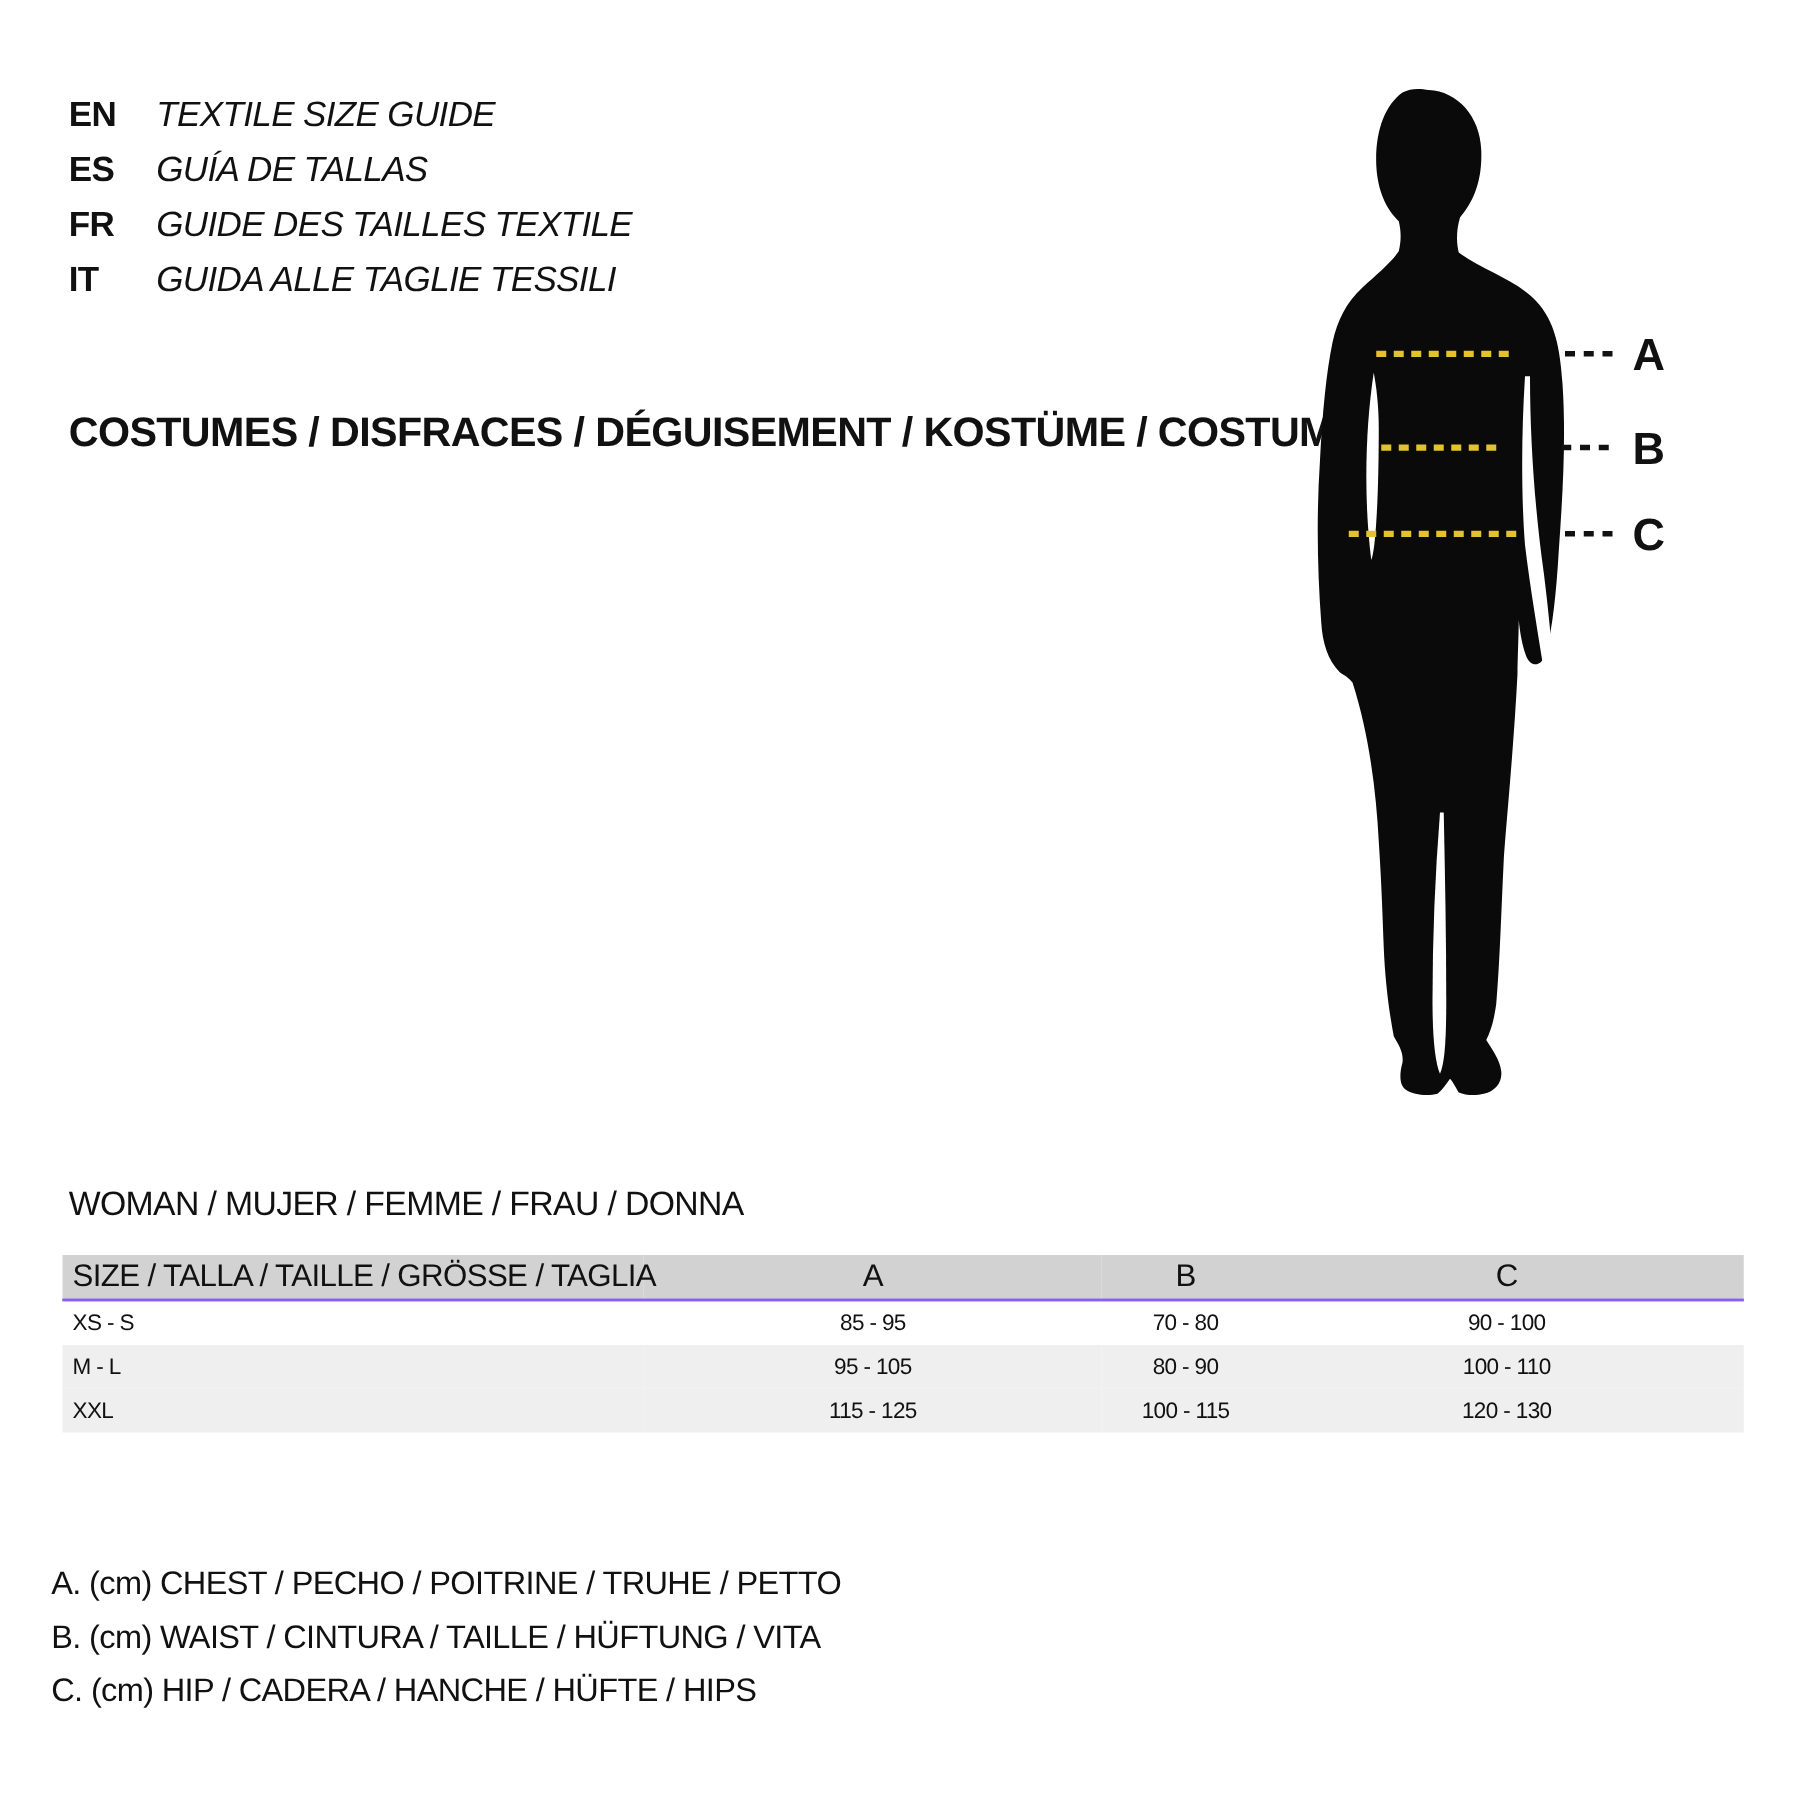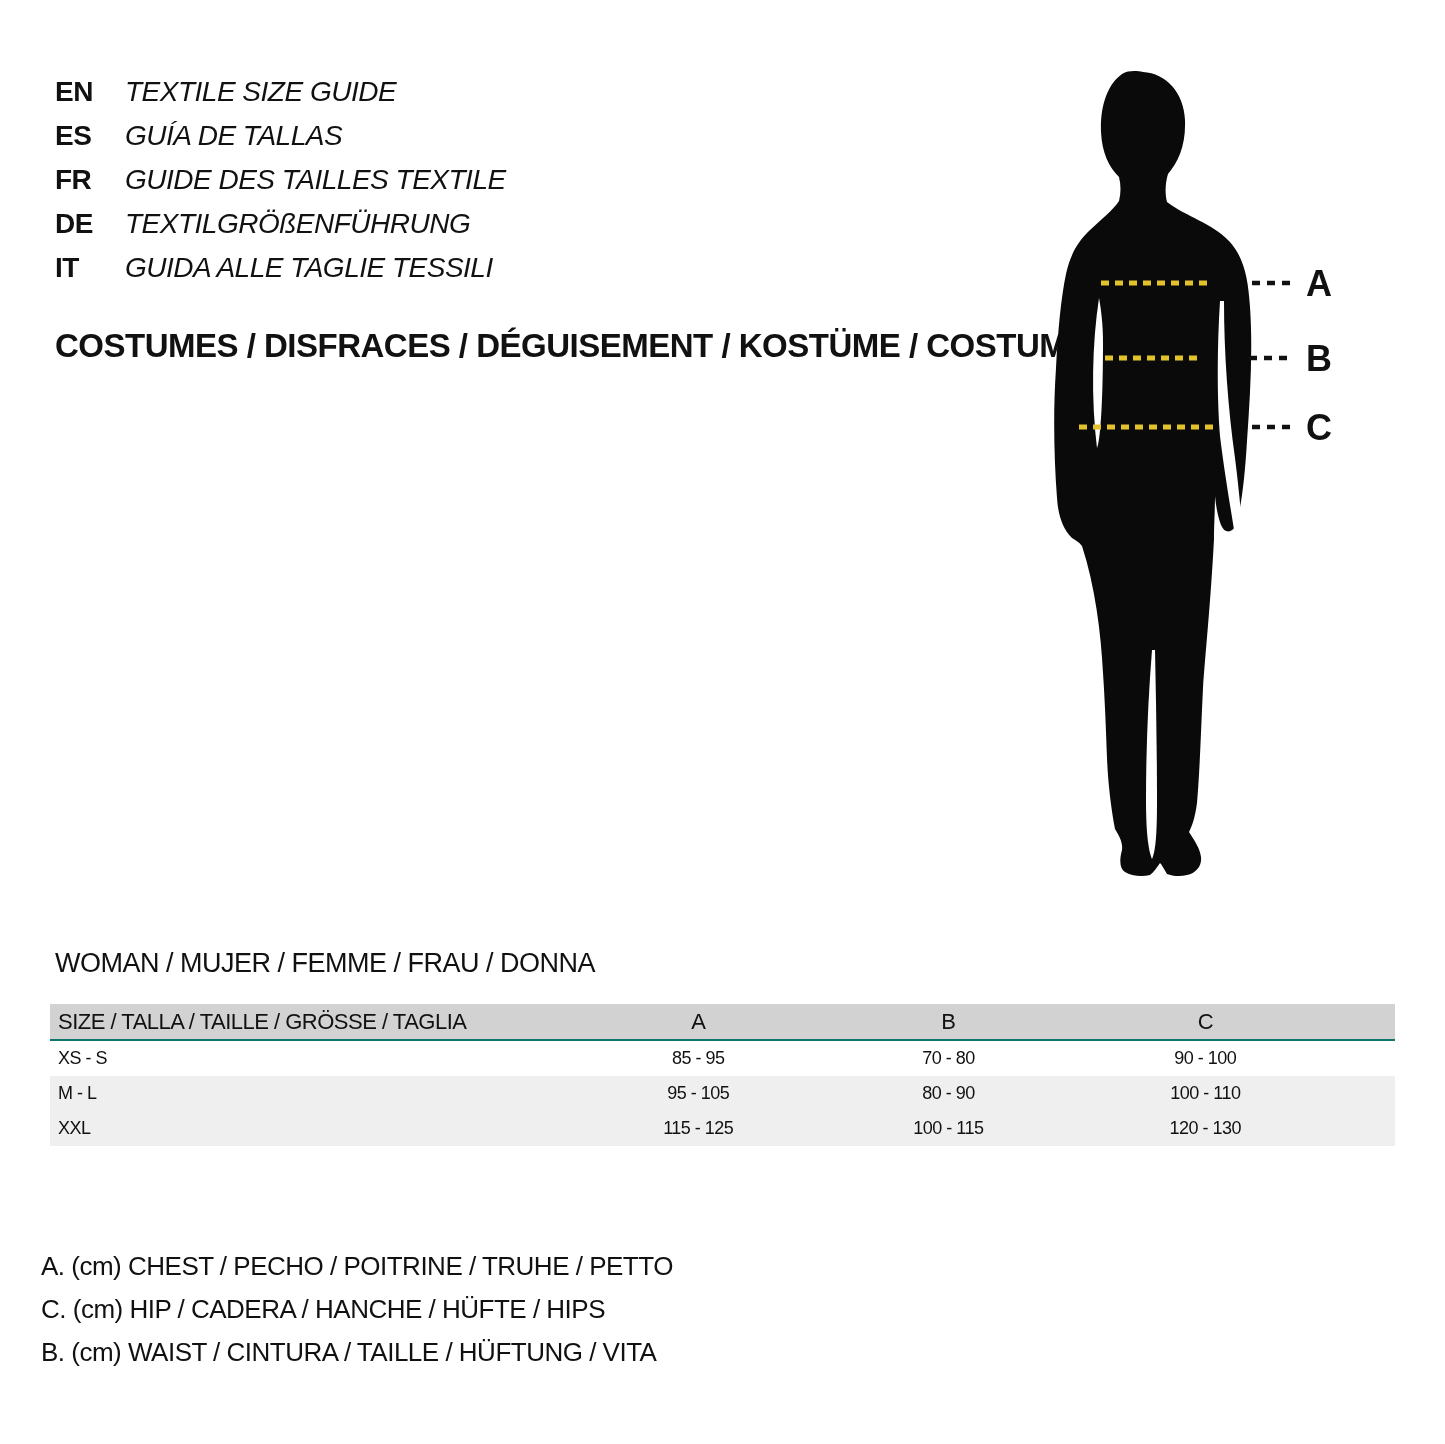--- a/index.html
+++ b/index.html
@@ -25,21 +25,21 @@
 
   
   .section-title{left:55px;top:948px;font-size:27px;font-weight:500;letter-spacing:-0.5px;white-space:nowrap;}
 
   
   .size-table{left:50px;top:1004px;width:1345px;border-collapse:collapse;table-layout:fixed;}
   .size-table th,.size-table td{
     height:35px;padding:0;font-weight:400;font-size:18px;letter-spacing:-0.5px;
     text-align:center;vertical-align:middle;white-space:nowrap;
   }
-  .size-table th{background:#d2d2d2;font-size:22px;border-bottom:2px solid #0f766e;}
+  .size-table th{background:#d2d2d2;font-size:25px;border-bottom:2px solid #8b5cf6;}
   .size-table th.c-size,.size-table td.c-size{text-align:left;padding-left:8px;}
   .size-table tr.alt td{background:#efefef;margin-top:29px;}
   .col-size{width:34.6%;} .col-a{width:27.2%;} .col-b{width:10%;} .col-c{width:28.2%;}
 
   
   .legend{left:41px;top:1245px;}
   .legend-row{line-height:43px;font-size:26px;font-weight:500;letter-spacing:-0.5px;white-space:nowrap;}
 </style>
 </head>
 <body>
@@ -49,24 +49,20 @@
     <span class="lang-code">EN</span>
     <span class="lang-label">TEXTILE SIZE GUIDE</span>
   </div>
   <div class="lang-row">
     <span class="lang-code">ES</span>
     <span class="lang-label">GUÍA DE TALLAS</span>
   </div>
   <div class="lang-row">
     <span class="lang-code">FR</span>
     <span class="lang-label">GUIDE DES TAILLES TEXTILE</span>
-  </div>
-  <div class="lang-row">
-    <span class="lang-code">DE</span>
-    <span class="lang-label">TEXTILGRÖßENFÜHRUNG</span>
   </div>
   <div class="lang-row">
     <span class="lang-code">IT</span>
     <span class="lang-label">GUIDA ALLE TAGLIE TESSILI</span>
   </div>
 </div>
 
 <div class="abs category-title">COSTUMES / DISFRACES / DÉGUISEMENT / KOSTÜME / COSTUMI</div>
 
 <div class="abs figure-wrap">
@@ -166,15 +162,15 @@
       <td class="c-size">XXL</td>
       <td>115 - 125</td>
       <td>100 - 115</td>
       <td>120 - 130</td>
     </tr>
   </tbody>
 </table>
 
 <div class="abs legend">
   <div class="legend-row">A. (cm) CHEST / PECHO / POITRINE / TRUHE / PETTO</div>
+  <div class="legend-row">B. (cm) WAIST / CINTURA / TAILLE / HÜFTUNG / VITA</div>
   <div class="legend-row">C. (cm) HIP / CADERA / HANCHE / HÜFTE / HIPS</div>
-  <div class="legend-row">B. (cm) WAIST / CINTURA / TAILLE / HÜFTUNG / VITA</div>
 </div>
 
 </body></html>

